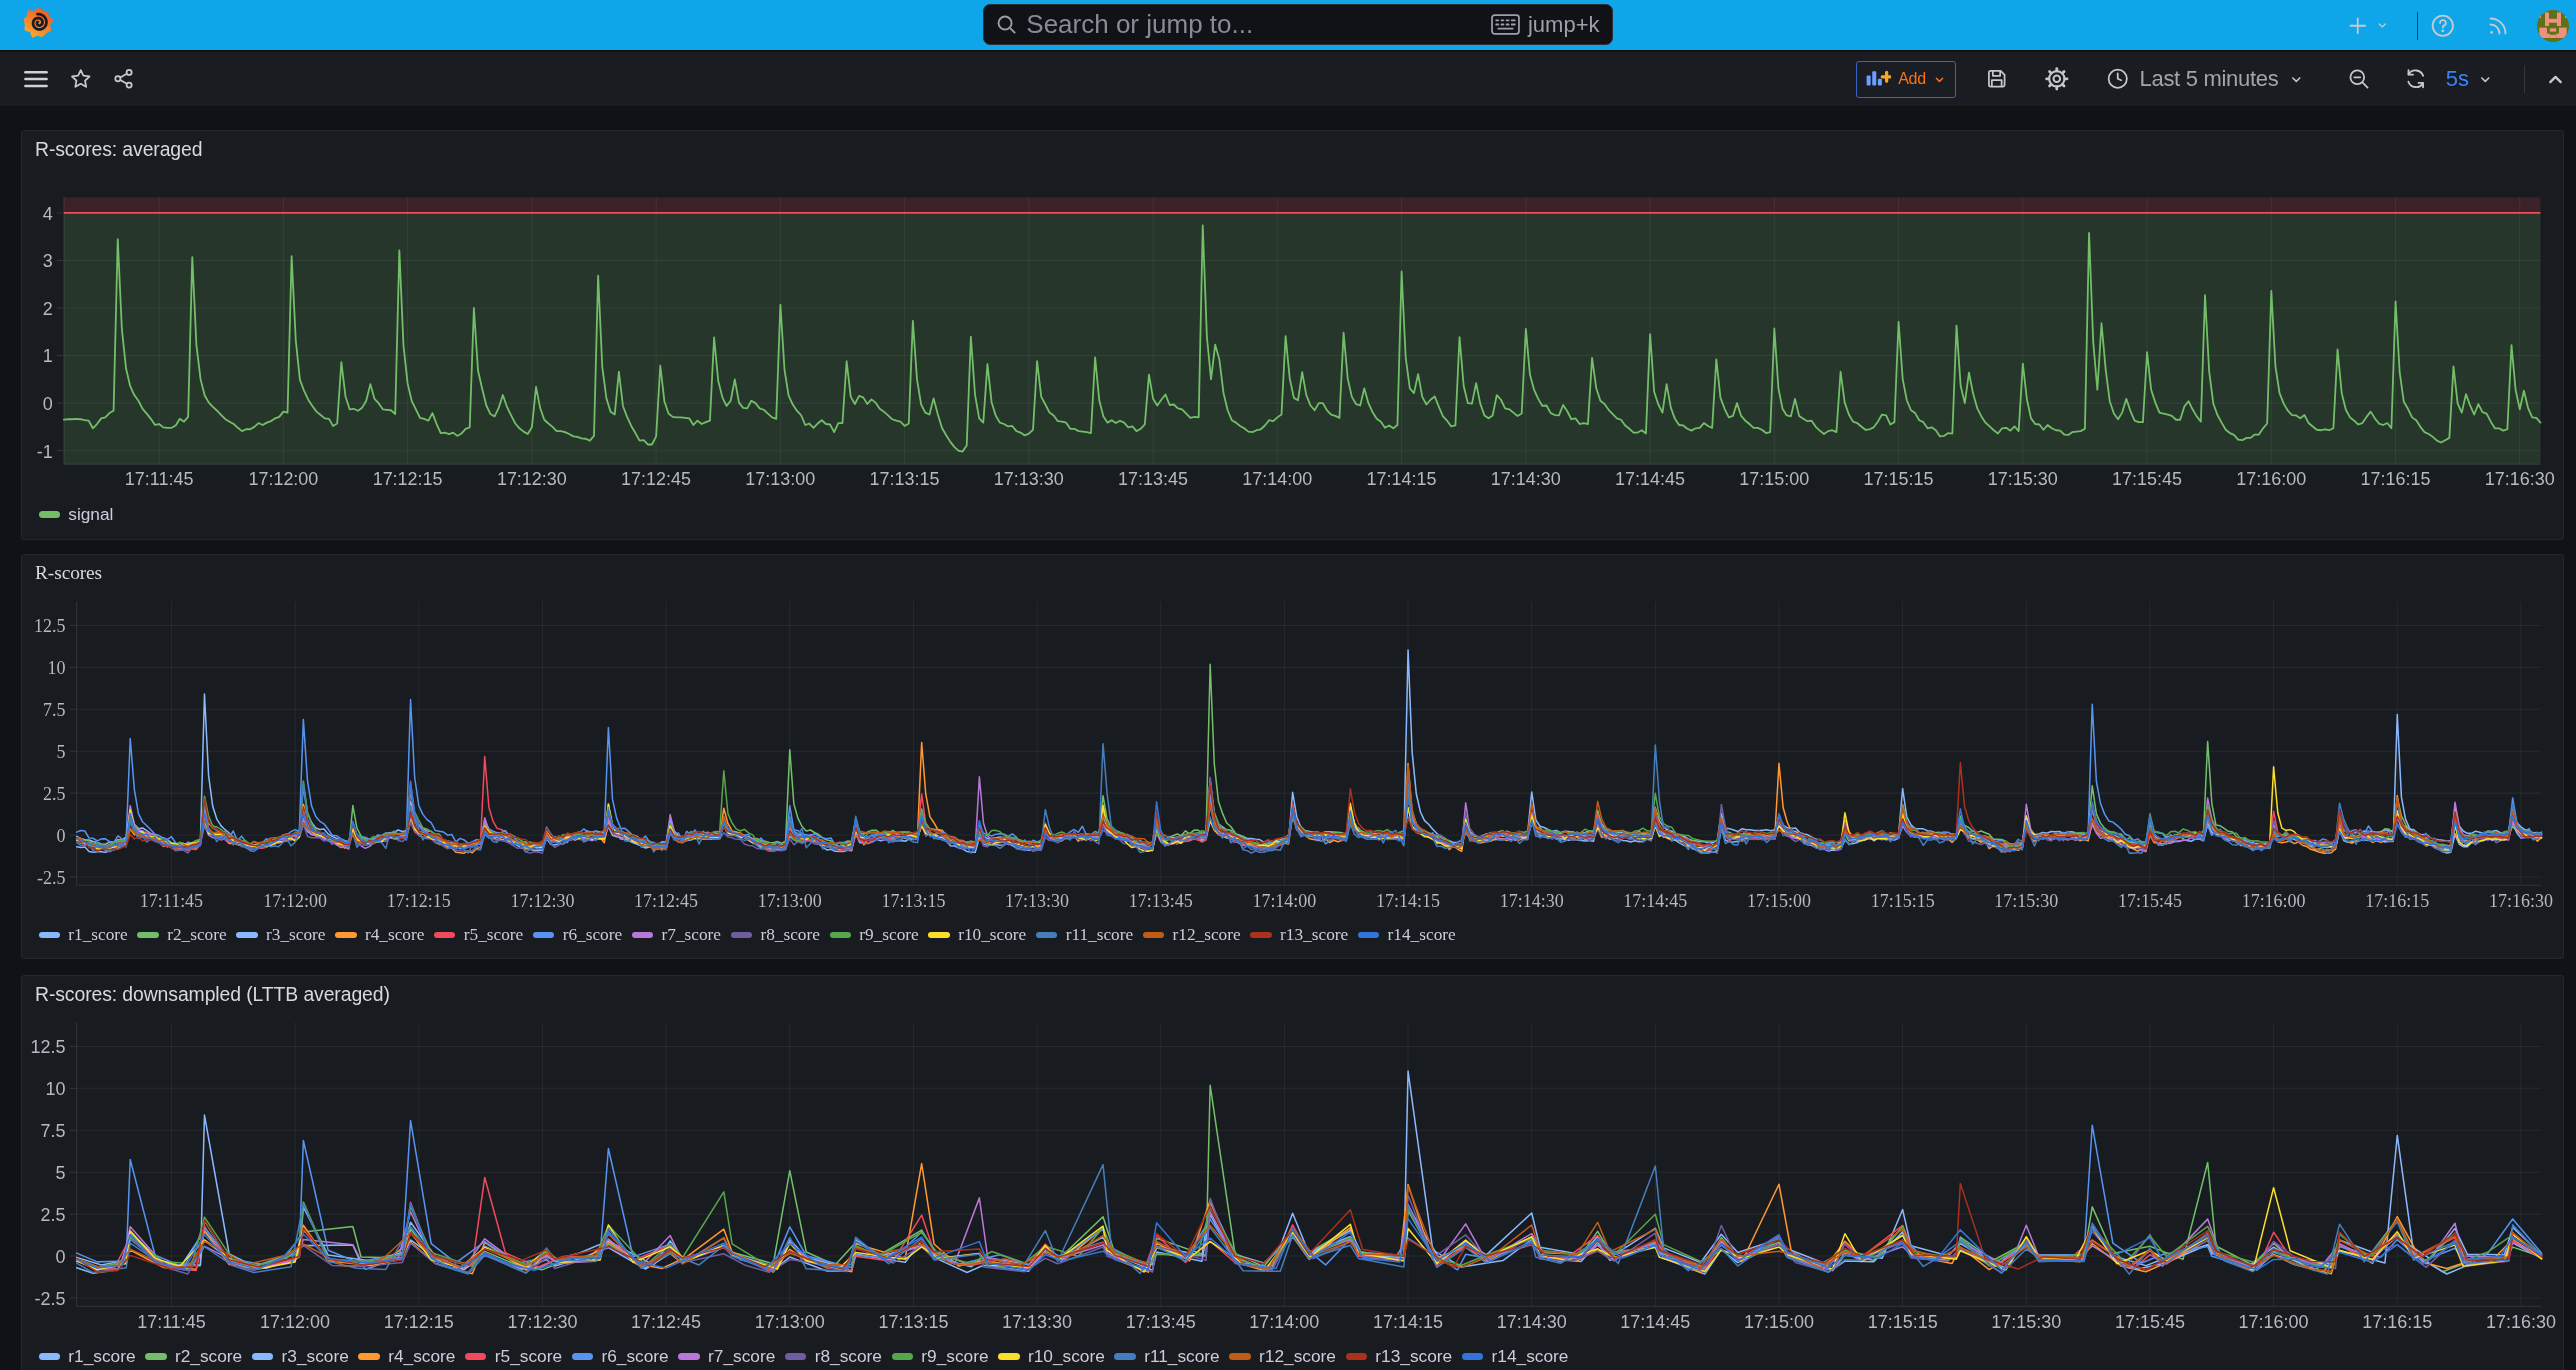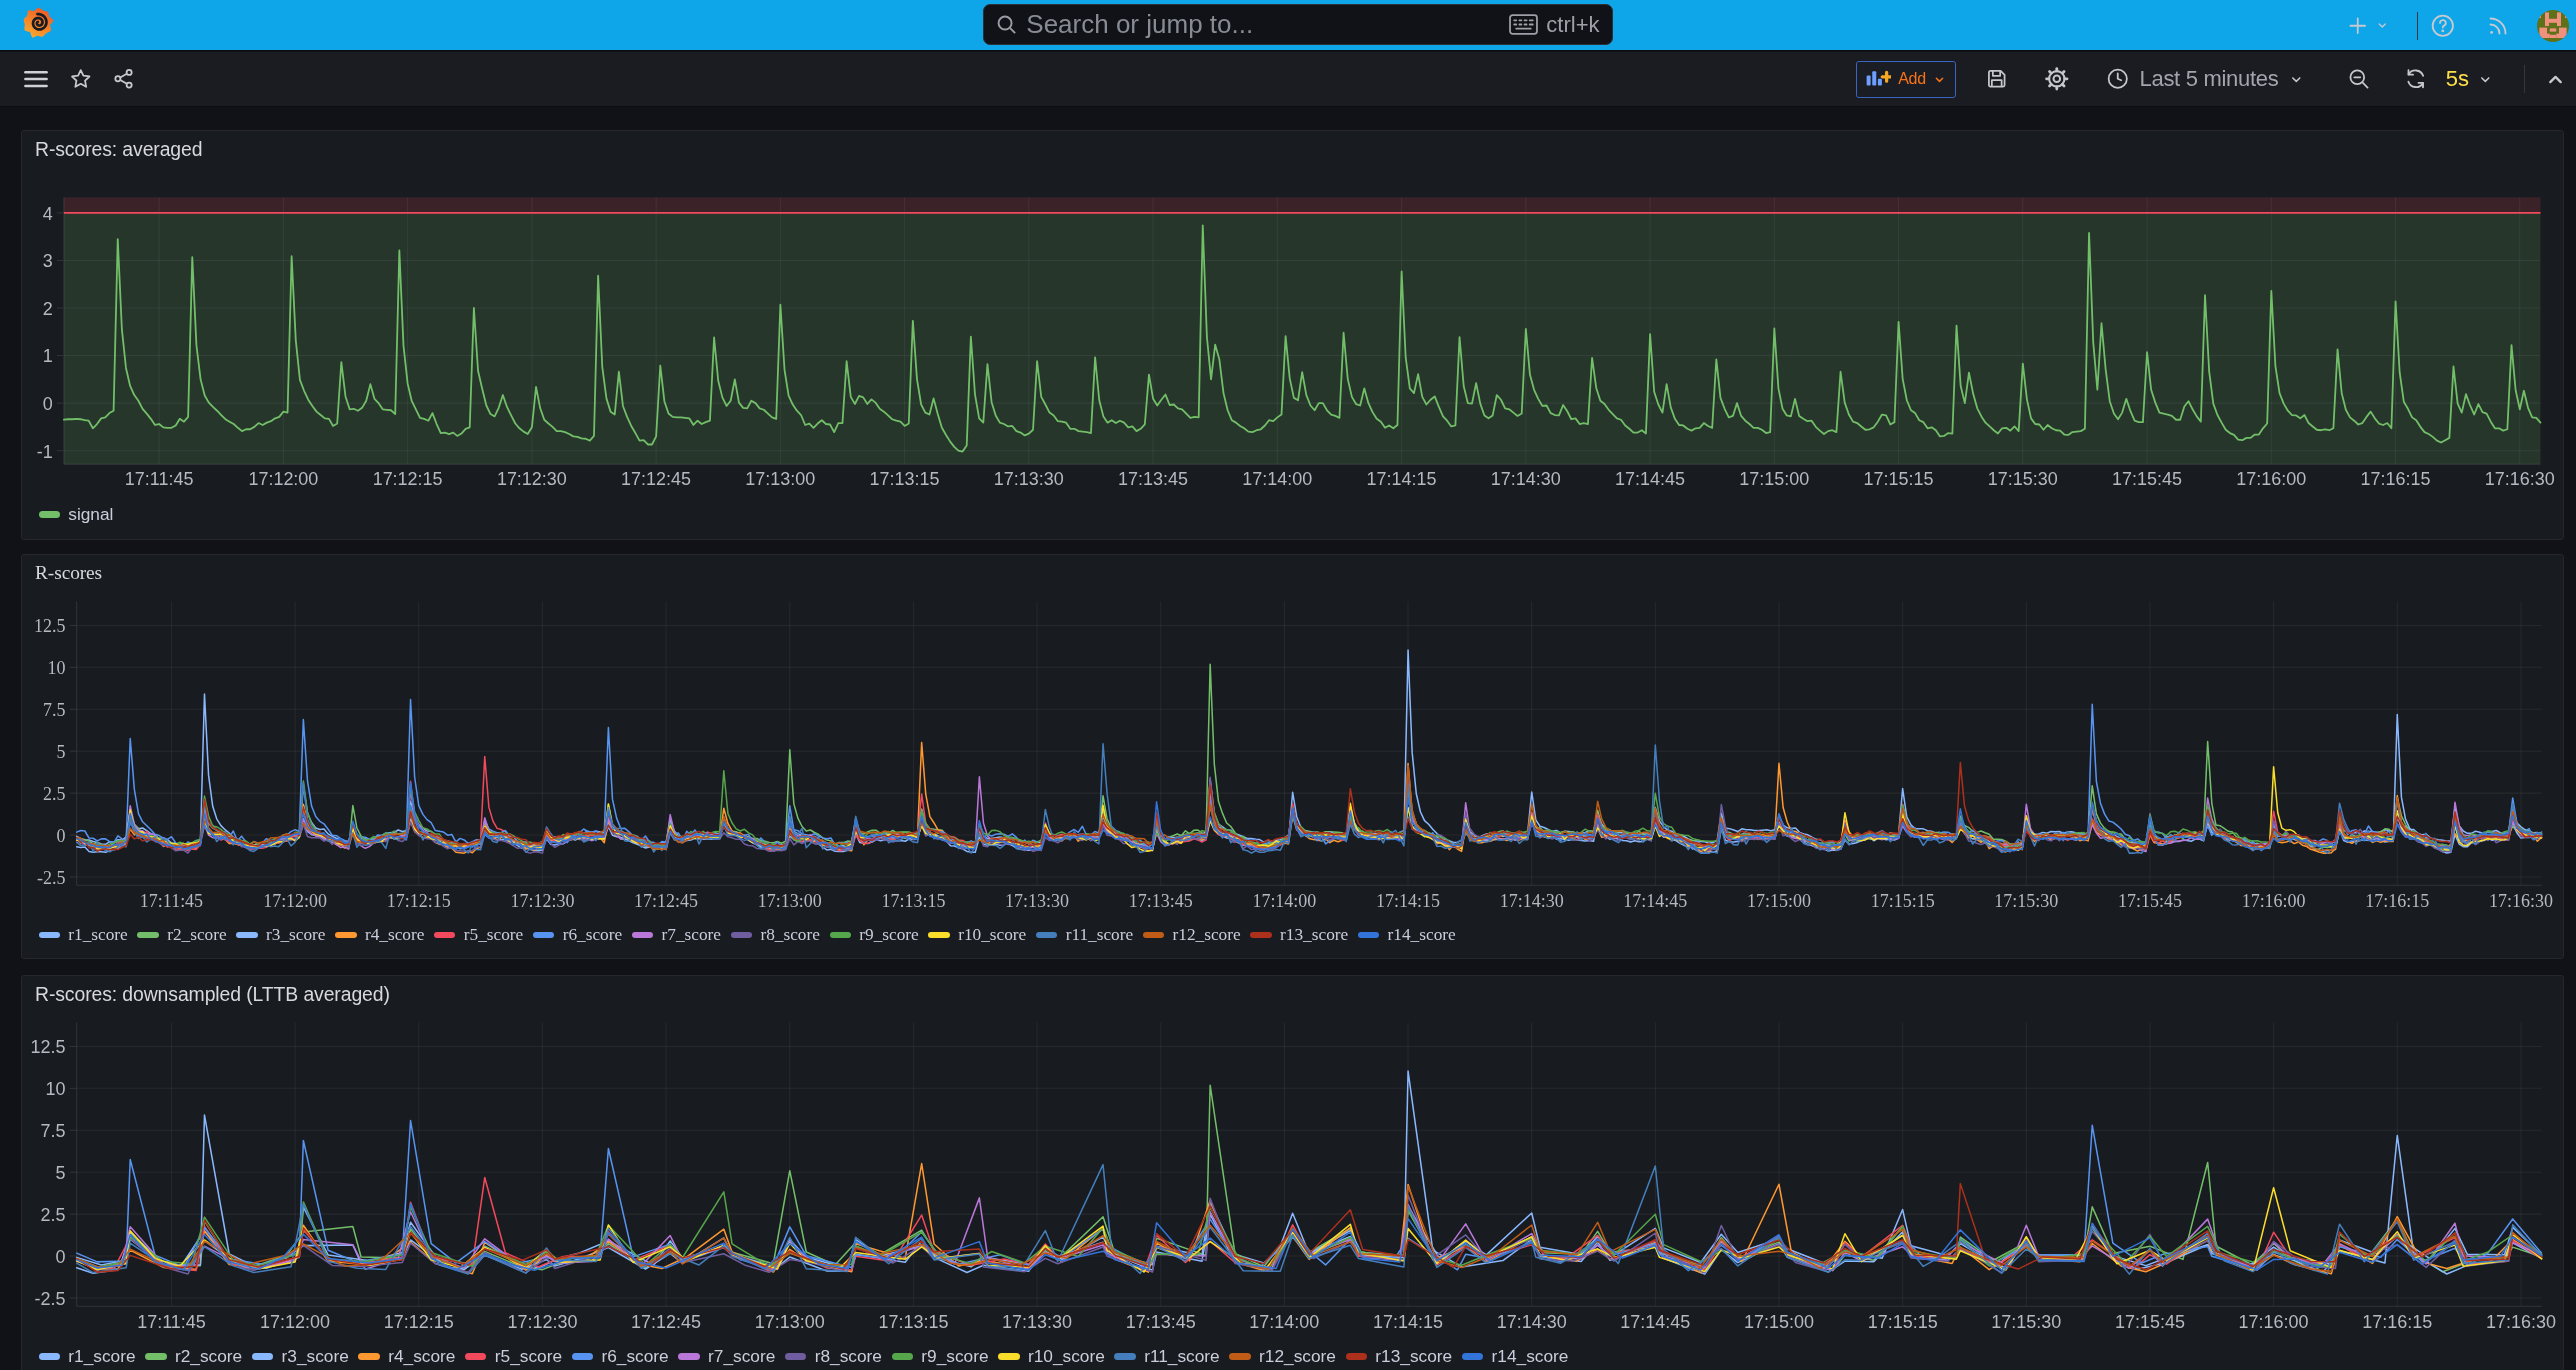--- a/index.html
+++ b/index.html
@@ -52,21 +52,21 @@
     color:#f97316; font-size:16px; letter-spacing:-0.3px; cursor:pointer;
     font-family:"Liberation Sans", sans-serif;
   }
   .add-btn .addlabel { margin:0 6.2px 0 7.6px; }
   .add-btn .chev { width:15px; height:15px; }
   .chev { width:16.6px; height:16.6px; }
   .tb-btn { color:#c5c7cd; }
   .timepicker { display:flex; align-items:center; margin-left:37px; color:#c5c7cd; cursor:pointer; }
   .timepicker .tplabel { font-size:22px; letter-spacing:-0.3px; color:#a2a5ad; margin:0 9.7px;text-align:center; }
   .refresh-group { display:flex; align-items:center; margin-left:34px; color:#c5c7cd; cursor:pointer; }
-  .refresh-group .rlabel { font-size:22px; color:#fde047; margin:0 8.3px 0 18px; }
+  .refresh-group .rlabel { font-size:22px; color:#3b82f6; margin:0 8.3px 0 18px; }
 
   
   .panel {
     position:absolute; left:21px; width:2543px;
     background:#181b1f; border:1px solid #25272c; border-radius:2.8px;padding-left:40px;
   }
   #panel1 { top:130px; height:410px; }
   #panel2 { top:554px; height:405px;font-family:Liberation Serif, serif; }
   #panel3 { top:975px; height:405px; }
   .panel h2 {
@@ -102,21 +102,21 @@
   <div class="searchbox">
     <svg class="mag" viewBox="0 0 24 24" fill="none" stroke="currentColor" stroke-width="2">
       <circle cx="10.5" cy="10.5" r="6.8"></circle>
         <line x1="15.8" y1="15.8" x2="21" y2="21"></line>
     </svg>
     <span class="ph">Search or jump to...</span>
     <svg class="kbd" viewBox="0 0 28 20" fill="none" stroke="currentColor" stroke-width="1.7">
       <rect x="1" y="1" width="26" height="18" rx="2.5"></rect>
       <path d="M5 6h2 M10 6h2 M15 6h2 M20 6h3 M5 10h2 M10 10h2 M15 10h2 M20 10h3 M7 14h14" stroke-linecap="round"></path>
     </svg>
-    <span class="sc">ctrl+k</span>
+    <span class="sc">jump+k</span>
   </div>
 
   <div class="top-right">
     <div class="tr-item icon-btn">
       <svg class="tb-icon" viewBox="0 0 24 24" fill="none" stroke="currentColor" stroke-width="1.8" stroke-linecap="round">
         <line x1="12" y1="4.5" x2="12" y2="19.5"></line>
           <line x1="4.5" y1="12" x2="19.5" y2="12"></line>
       </svg>
       <svg class="chev" style="margin-left:5.5px;width:14.5px;height:14.5px" viewBox="0 0 24 24" fill="none" stroke="currentColor" stroke-width="2.2" stroke-linecap="round" stroke-linejoin="round">
         <polyline points="7,10 12,15 17,10"></polyline>

